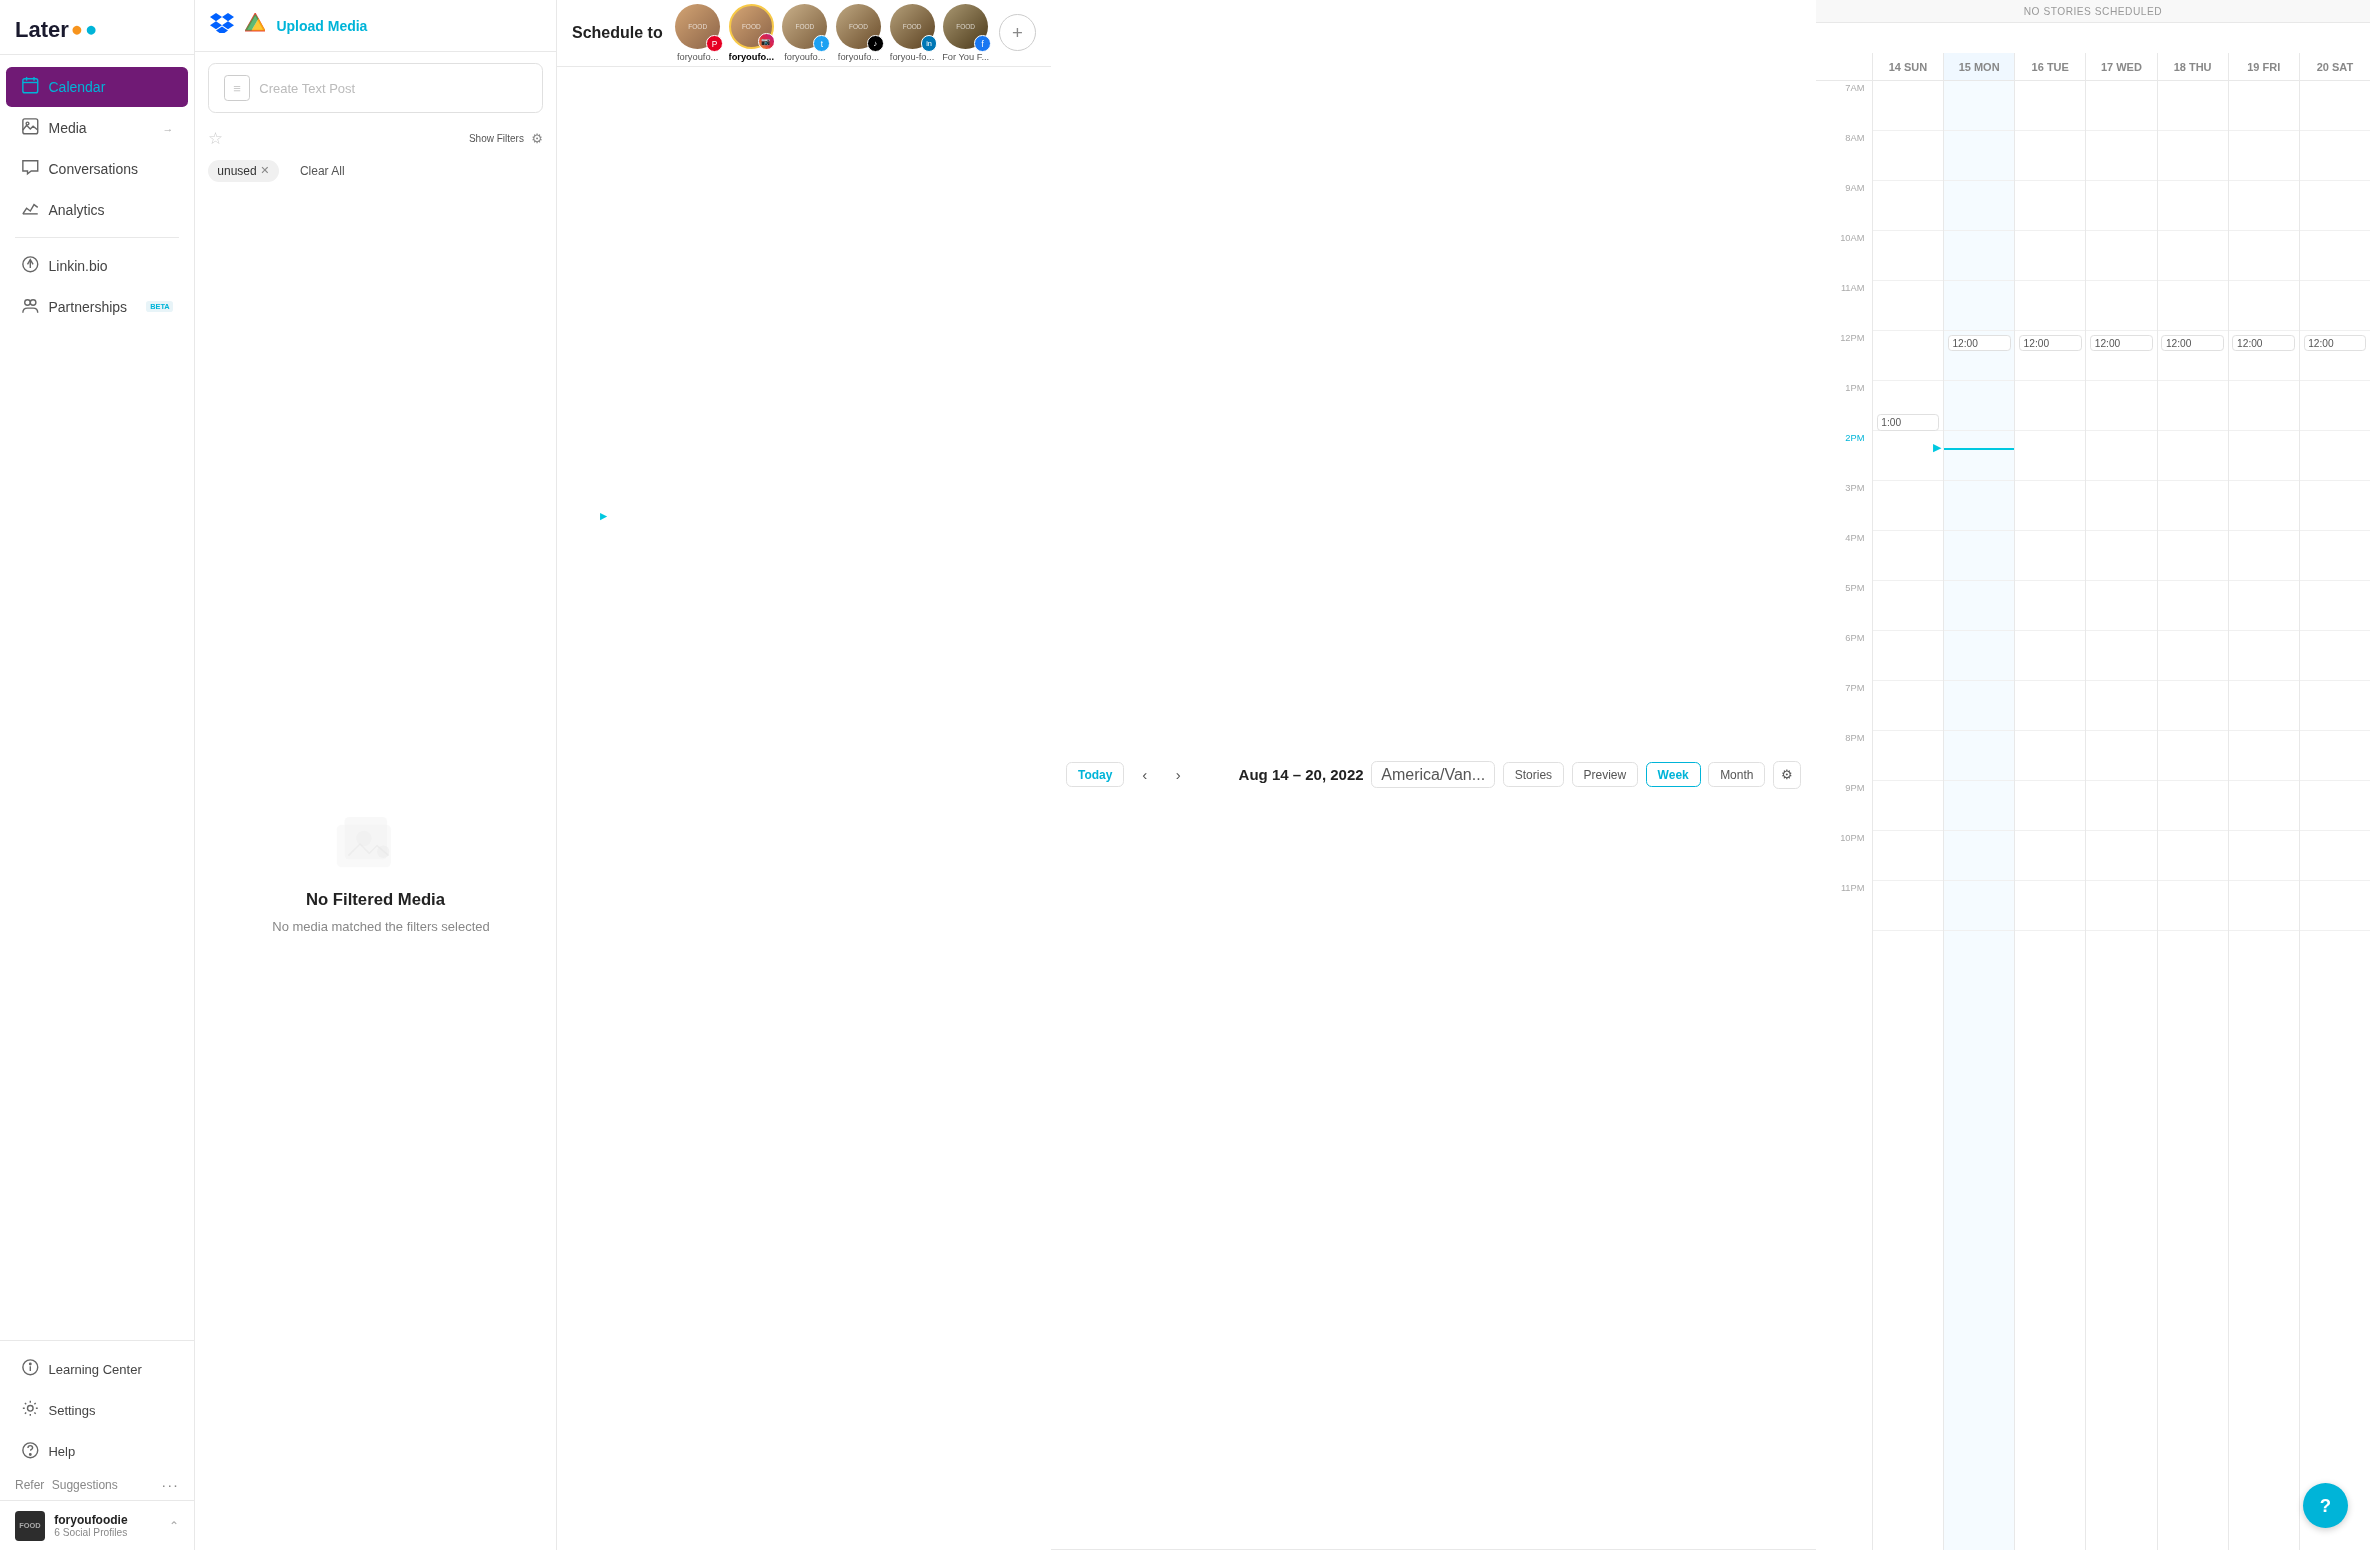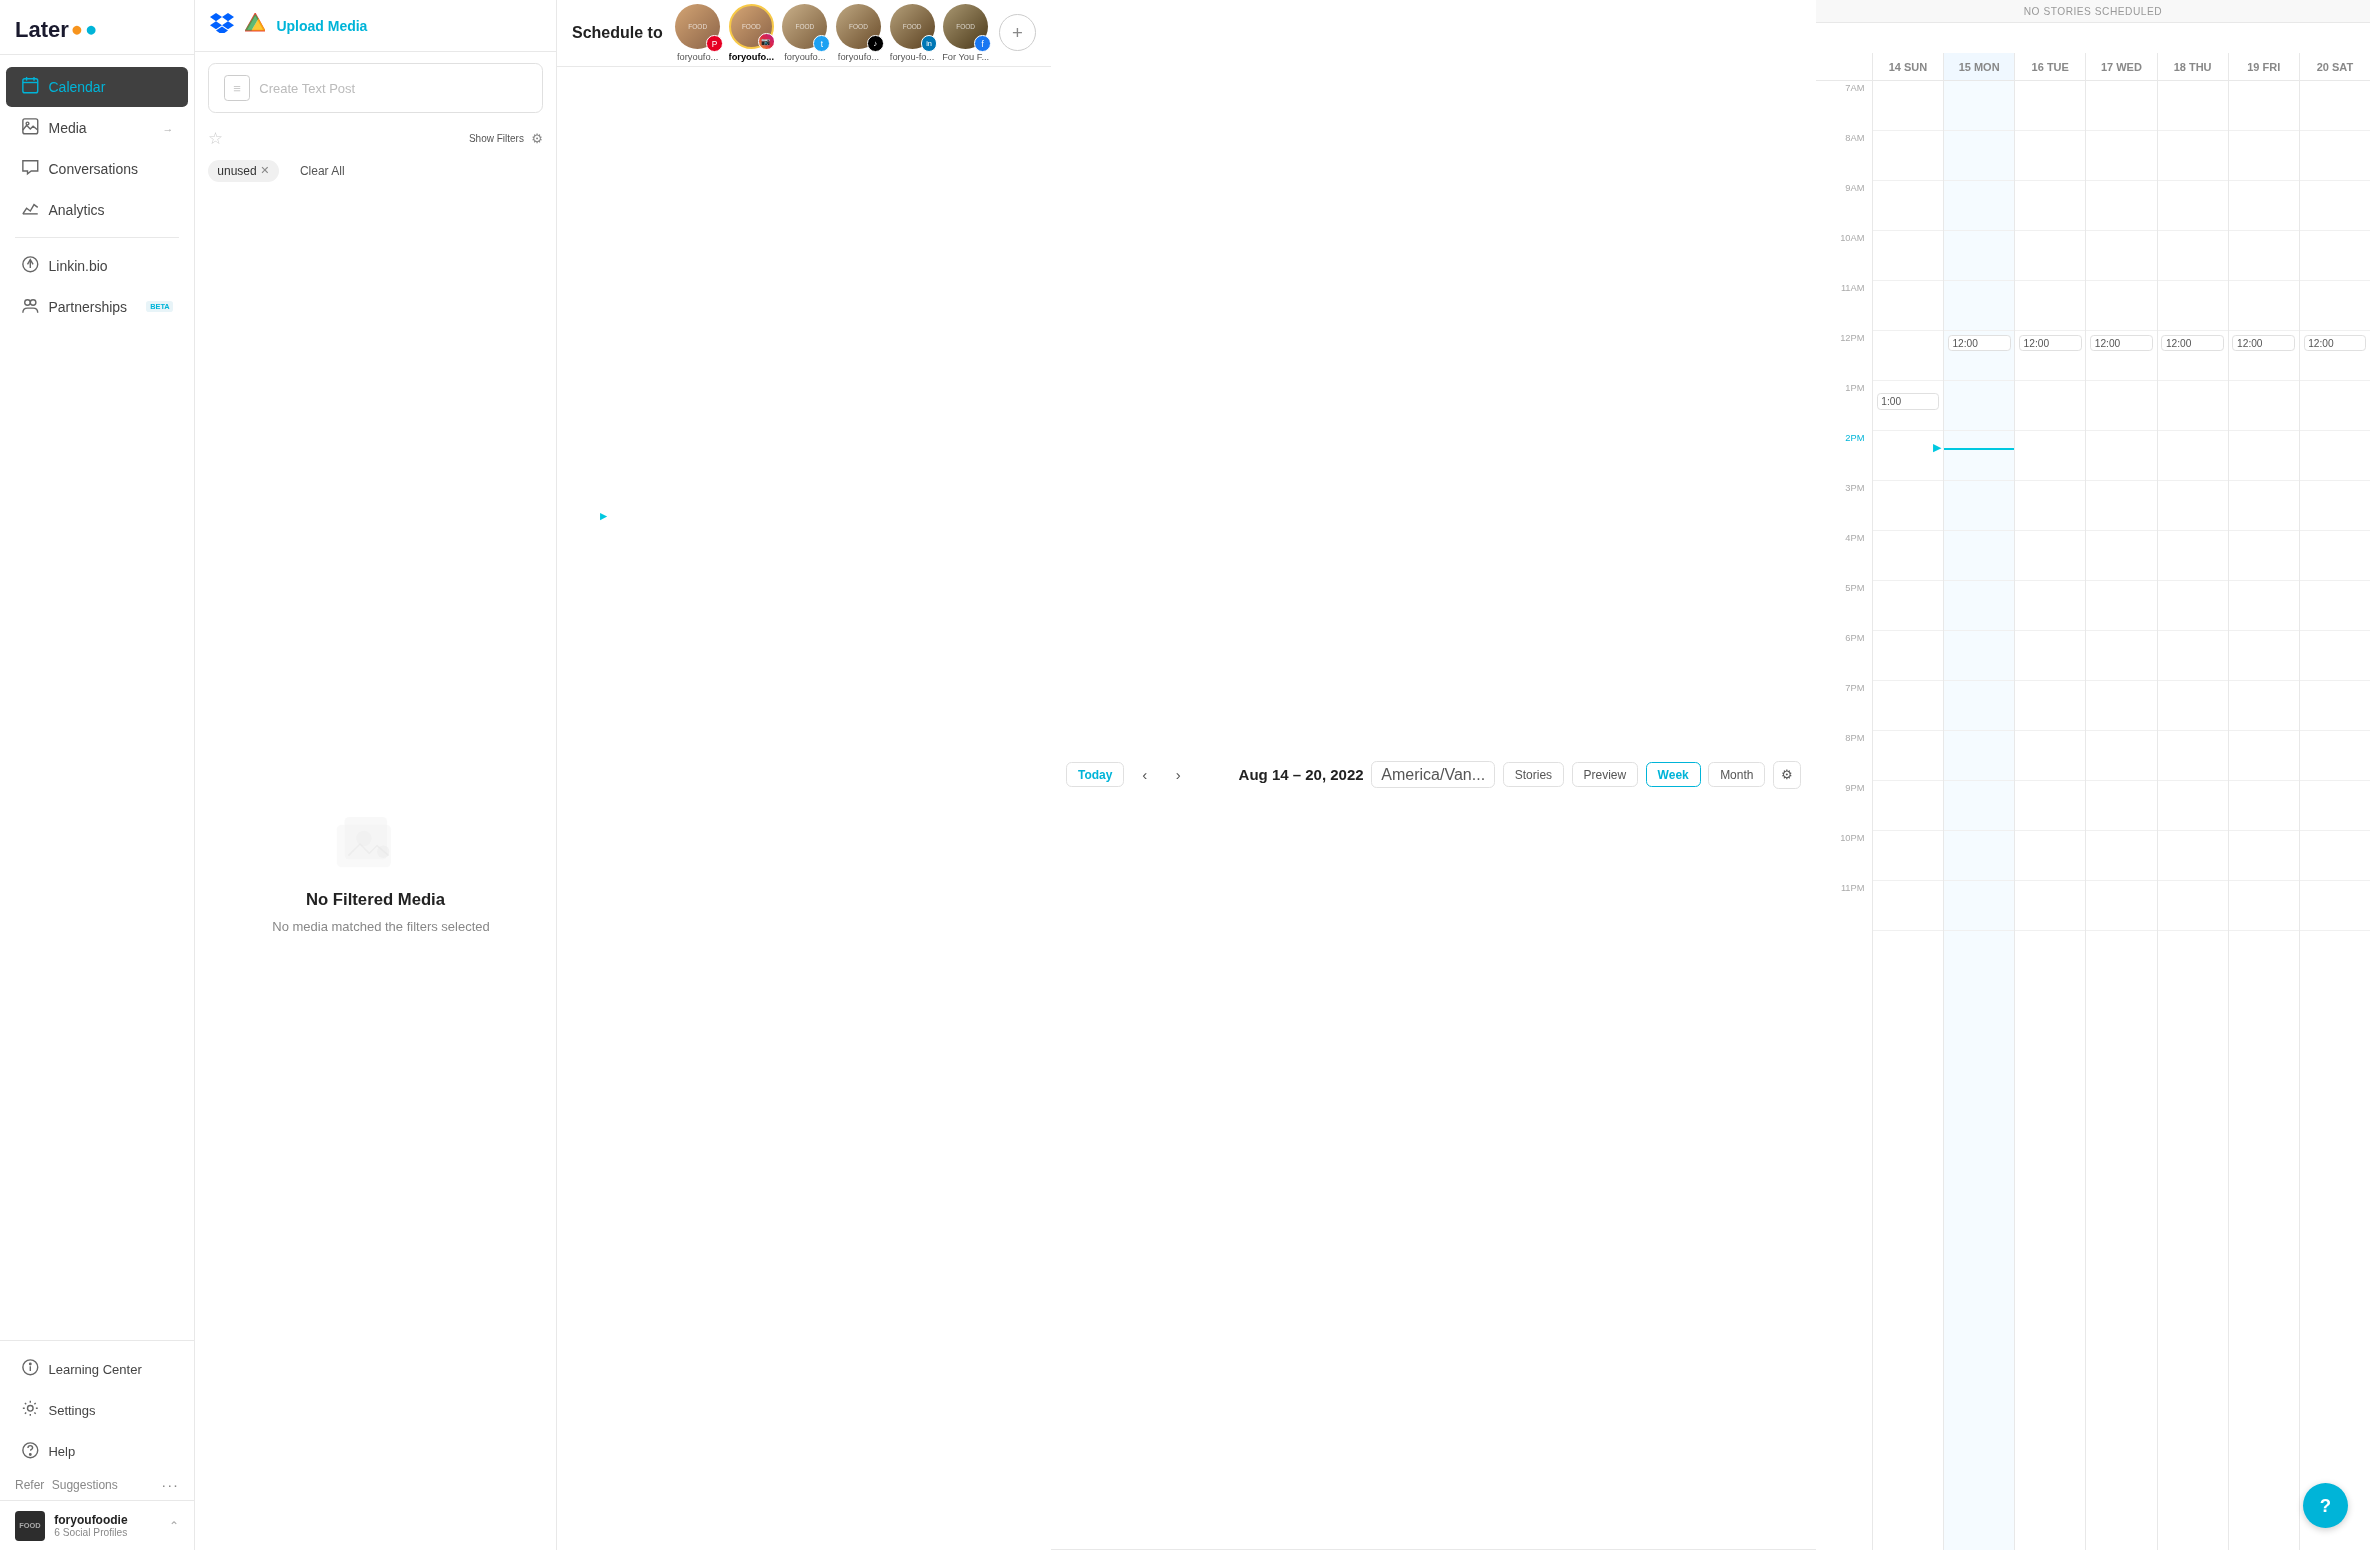--- a/index.html
+++ b/index.html
@@ -35,21 +35,21 @@
       display: flex;
       align-items: center;
       gap: 9.3px;
       padding: 9.3px 15px;
       cursor: pointer;
       color: #444;
       font-size: 14px;
       border-radius: 5.6px;
       margin: 0.9px 5.6px;
     }
-    .nav-item.active { color: #00b4d8; background: #404040; }
+    .nav-item.active { color: #00b4d8; background: #701a75; }
     .nav-item .nav-icon { width: 18.6px; height: 18.6px; flex-shrink: 0; }
     .nav-item .nav-label { flex: 1; }
     .nav-item .nav-arrow { color: #aaa; font-size: 11px; }
     .nav-divider { height: 0.9px; background: #e8e8e8; margin: 7.4px 15px; }
 
     .nav-bottom {
       padding: 7.4px 0 0;
       border-top: 0.9px solid #e8e8e8;
     }
     .nav-bottom .nav-item { font-size: 13px; }
@@ -781,21 +781,21 @@
       <div class="days-columns">
 
         <div class="day-col">
           <div class="time-slot"></div>
           <div class="time-slot"></div>
           <div class="time-slot"></div>
           <div class="time-slot"></div>
           <div class="time-slot"></div>
           <div class="time-slot"></div>
           <div class="time-slot">
-            <div class="scheduled-item" style="top:12px;">1:00</div>
+            <div class="scheduled-item" style="top:33px;">1:00</div>
           </div>
           <div class="time-slot"></div>
           <div class="time-slot"></div>
           <div class="time-slot"></div>
           <div class="time-slot"></div>
           <div class="time-slot"></div>
           <div class="time-slot"></div>
           <div class="time-slot"></div>
           <div class="time-slot"></div>
           <div class="time-slot"></div>

